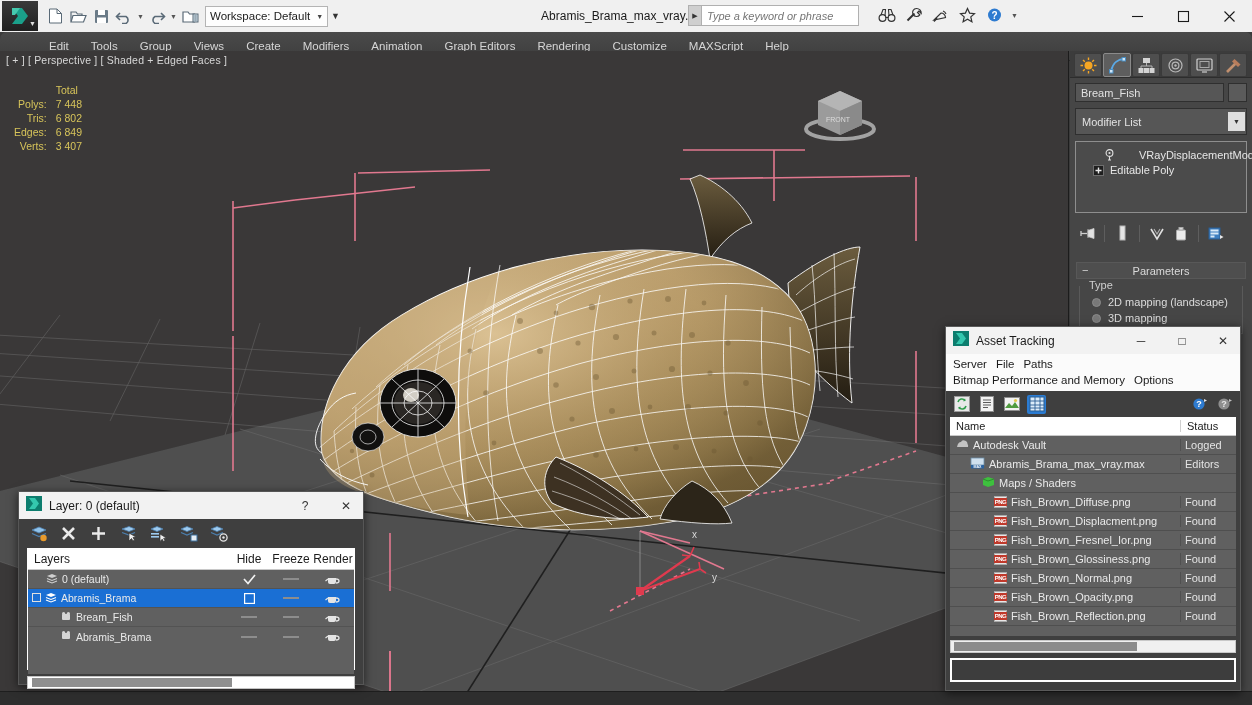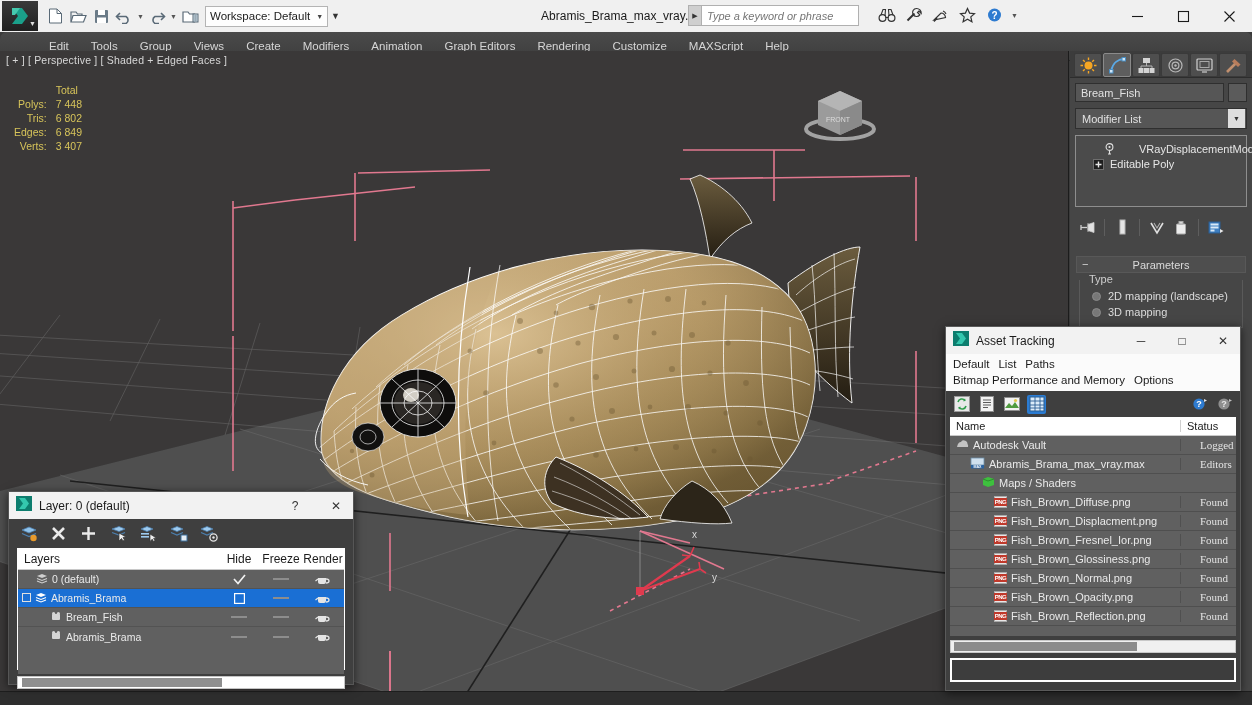--- a/index.html
+++ b/index.html
@@ -103,21 +103,21 @@
     display: flex; align-items: center; justify-content: center; border-radius: 2px;
   }
   .cp-tab.active { background: #5e5e5e; border-color: #8a8a8a; }
   .cp-namerow { display: flex; padding: 5px 5px 0 5px; gap: 4px; }
   .cp-name {
     flex: 1; height: 19px; background: #565656; border: 1px solid #2f2f2f;
     color: #e2e2e2; font-size: 11px; padding: 0 5px; line-height: 18px;
   }
   .cp-color { width: 19px; height: 19px; background: #5b5b5b; border: 1px solid #2f2f2f; }
   .cp-modlist {
-    margin: 6px 5px 0 5px; height: 21px; background: #565656; border: 1px solid #2f2f2f;
+    margin: 6px 5px 0 5px; height: 27px; background: #565656; border: 1px solid #2f2f2f;
     display: flex; align-items: center;
   }
   .cp-modlist .t { flex: 1; font-size: 11px; color: #e2e2e2; padding-left: 6px; }
   .cp-modlist .a { width: 17px; height: 19px; background: #dedede; display:flex; align-items:center;
                    justify-content:center; font-size: 7px; color: #333; margin-right: 1px; }
   .cp-stack {
     margin: 6px 5px 0 5px; height: 72px; background: #4b4b4b;
     border: 1px solid #8e8e8e;
   }
   .stack-row { height: 15px; display: flex; align-items: flex-end; font-size: 11px; color: #e6e6e6; }
@@ -155,21 +155,21 @@
   .dlg { position: absolute; background: #3f3f3f; box-shadow: 0 2px 9px rgba(0,0,0,.6); }
   .dlg-title {
     height: 27px; background: #f2f2f2; display: flex; align-items: center;
     padding-left: 7px; gap: 7px;
   }
   .dlg-title .tt { font-size: 12px; color: #1b1b1b; flex: 1; }
   .dlg-btn { width: 34px; height: 27px; display:flex; align-items:center; justify-content:center;
              font-size: 12px; color: #333; }
 
   
-  #layerdlg { left: 8px; top: 491px; width: 346px; height: 194px; border: 1px solid #565656; }
+  #layerdlg { left: 18px; top: 491px; width: 346px; height: 194px; border: 1px solid #565656; }
   .ld-tools { height: 29px; background: #3f3f3f; display: flex; align-items: center; padding-left: 10px; gap: 11px; }
   .ld-tool { width: 19px; height: 19px; display:flex; align-items:center; justify-content:center; }
   .ld-listwrap { margin: 0 8px; background: #fff; height: 122px; padding: 1px; }
   .ld-head {
     display: flex; height: 21px; background: #fff; border-bottom: 1px solid #c8c8c8;
     font-size: 12px; color: #1c1c1c; align-items: center;
   }
   .ld-head .c1 { flex: 1; padding-left: 6px; }
   .ld-head .c { width: 42px; text-align: center; }
   .ld-rows { background: #606060; height: 104px; }
@@ -194,22 +194,22 @@
   .at-tool.on { background: #2b7cd3; }
   .at-spacer { flex: 1; }
   .at-listwrap { margin: 0 4px; }
   .at-head { display: flex; height: 19px; background: #fff; font-size: 11px; color: #1b1b1b; align-items: center;
              border-bottom: 1px solid #c8c8c8; }
   .at-head .n { flex: 1; padding-left: 6px; }
   .at-head .s { width: 56px; padding-left: 6px; border-left: 1px solid #d0d0d0; }
   .at-row { display: flex; height: 19px; align-items: center; font-size: 11px; color: #e9e9e9;
             background: #606060; border-bottom: 1px solid #4f4f4f; }
   .at-row .n { flex: 1; display: flex; align-items: center; gap: 4px; overflow: hidden; white-space: nowrap; }
-  .at-row .s { width: 56px; padding-left: 19px; border-left: 1px solid #505050; color: #e3e3e3;
-               overflow: hidden; white-space: nowrap; font-family: Liberation Serif, serif; }
+  .at-row .s { width: 56px; padding-left: 4px; border-left: 1px solid #505050; color: #e3e3e3;
+               overflow: hidden; white-space: nowrap; }
   .at-empty { height: 10px; background: #606060; }
   .at-hscroll { margin: 4px 4px 0 4px; height: 13px; background: #f0f0f0; border: 1px solid #c8c8c8; }
   .at-hscroll .thumb { width: 183px; height: 9px; background: #8b8b8b; margin: 1px 0 0 3px; }
   .at-status { margin: 5px 4px 0 4px; height: 24px; background: #3d3d3d; border: 2px solid #fff; }
   .png-ico {
     width: 13px; height: 12px; background: #e8e8e8; border: 1px solid #aaa; position: relative;
     flex: 0 0 auto; display:flex; align-items:center; justify-content:center;
   }
   .png-ico b { font-size: 6px; color: #fff; background: #c0392b; padding: 0 1px; line-height: 8px;
                letter-spacing: -0.5px; font-weight: bold; }
@@ -995,22 +995,22 @@
           </svg>
       </span>
       <span class="tt">Asset Tracking</span>
       <span class="dlg-btn">─</span>
       <span class="dlg-btn">□</span>
       <span class="dlg-btn close">✕</span>
     </div>
 
     <div class="at-menus">
       <div class="at-mrow">
-        <span>Default</span>
-        <span>List</span>
+        <span>Server</span>
+        <span>File</span>
         <span>Paths</span>
       </div>
       <div class="at-mrow">
         <span>Bitmap Performance and Memory</span>
         <span>Options</span>
       </div>
     </div>
 
     <div class="at-tools">
       <div class="at-tool">

